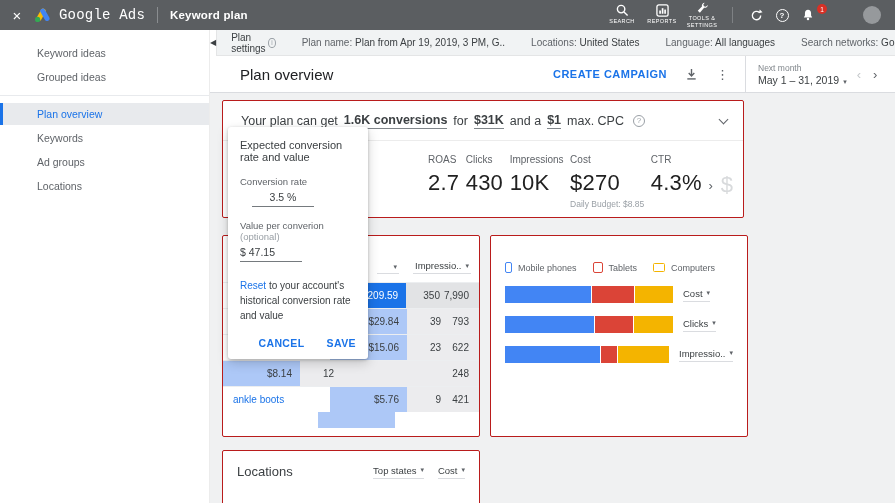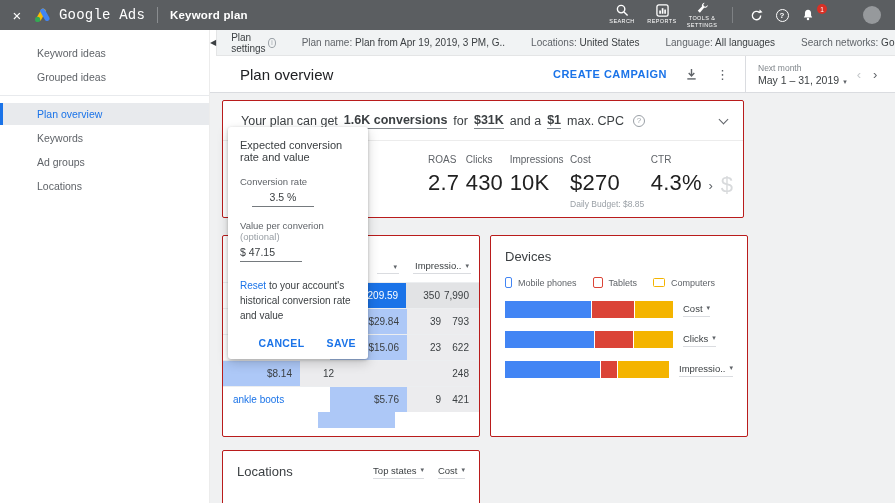--- a/index.html
+++ b/index.html
@@ -373,21 +373,20 @@
       <div class="kw-cell-clicks">9</div>
       <div class="kw-cell-impr">421</div>
     </div>
     <div class="kw-footer">
       <div class="f-kw"></div>
         <div class="f-cost"></div>
     </div>
   </div>
 
   <div class="card devices-card">
-    <div class="dev-title">Devices</div>
     <div class="dev-legend">
       <div class="legend-item">
         <span class="legend-phone" style="border-color: rgb(66, 133, 244);"></span>
         <span>Mobile phones</span>
       </div>
       <div class="legend-item">
         <span class="legend-tablet" style="border-color: rgb(219, 68, 55);"></span>
         <span>Tablets</span>
       </div>
       <div class="legend-item">

